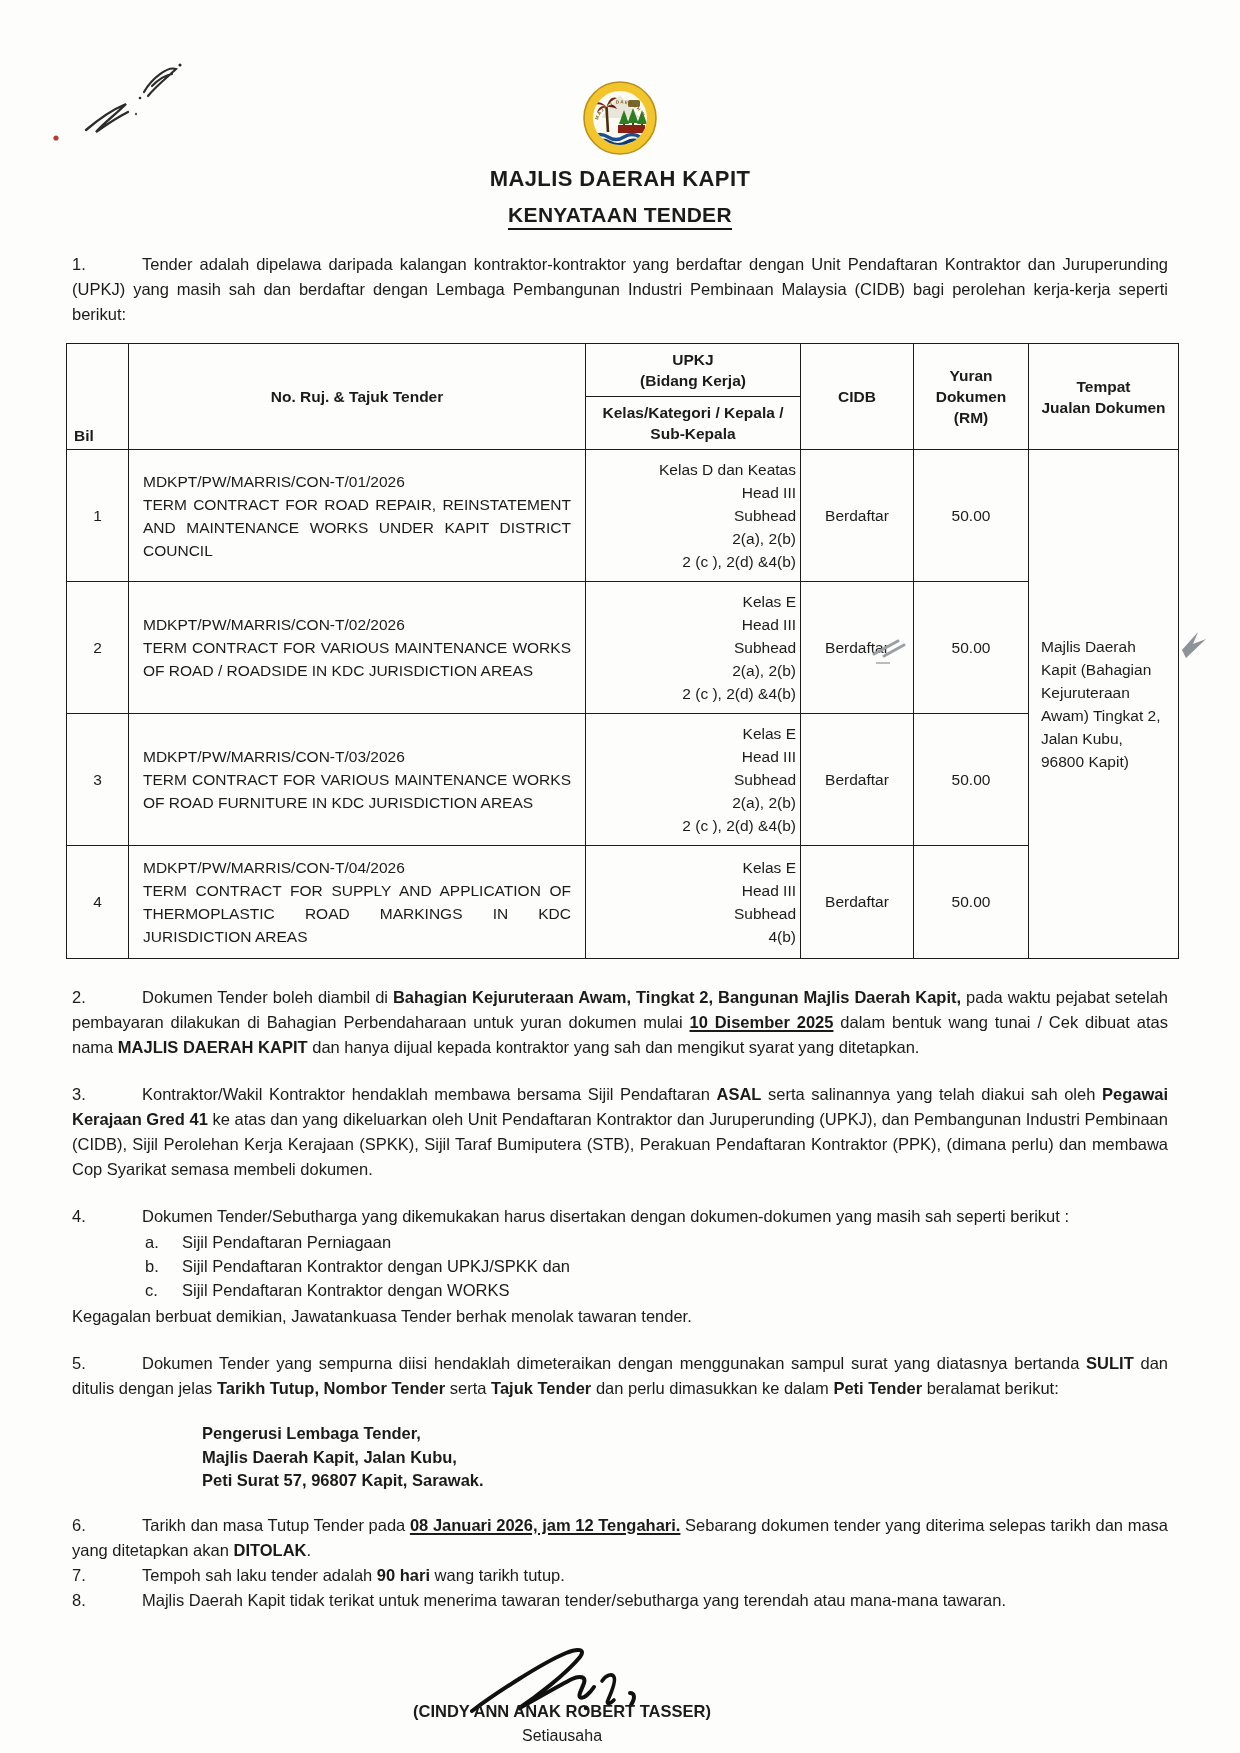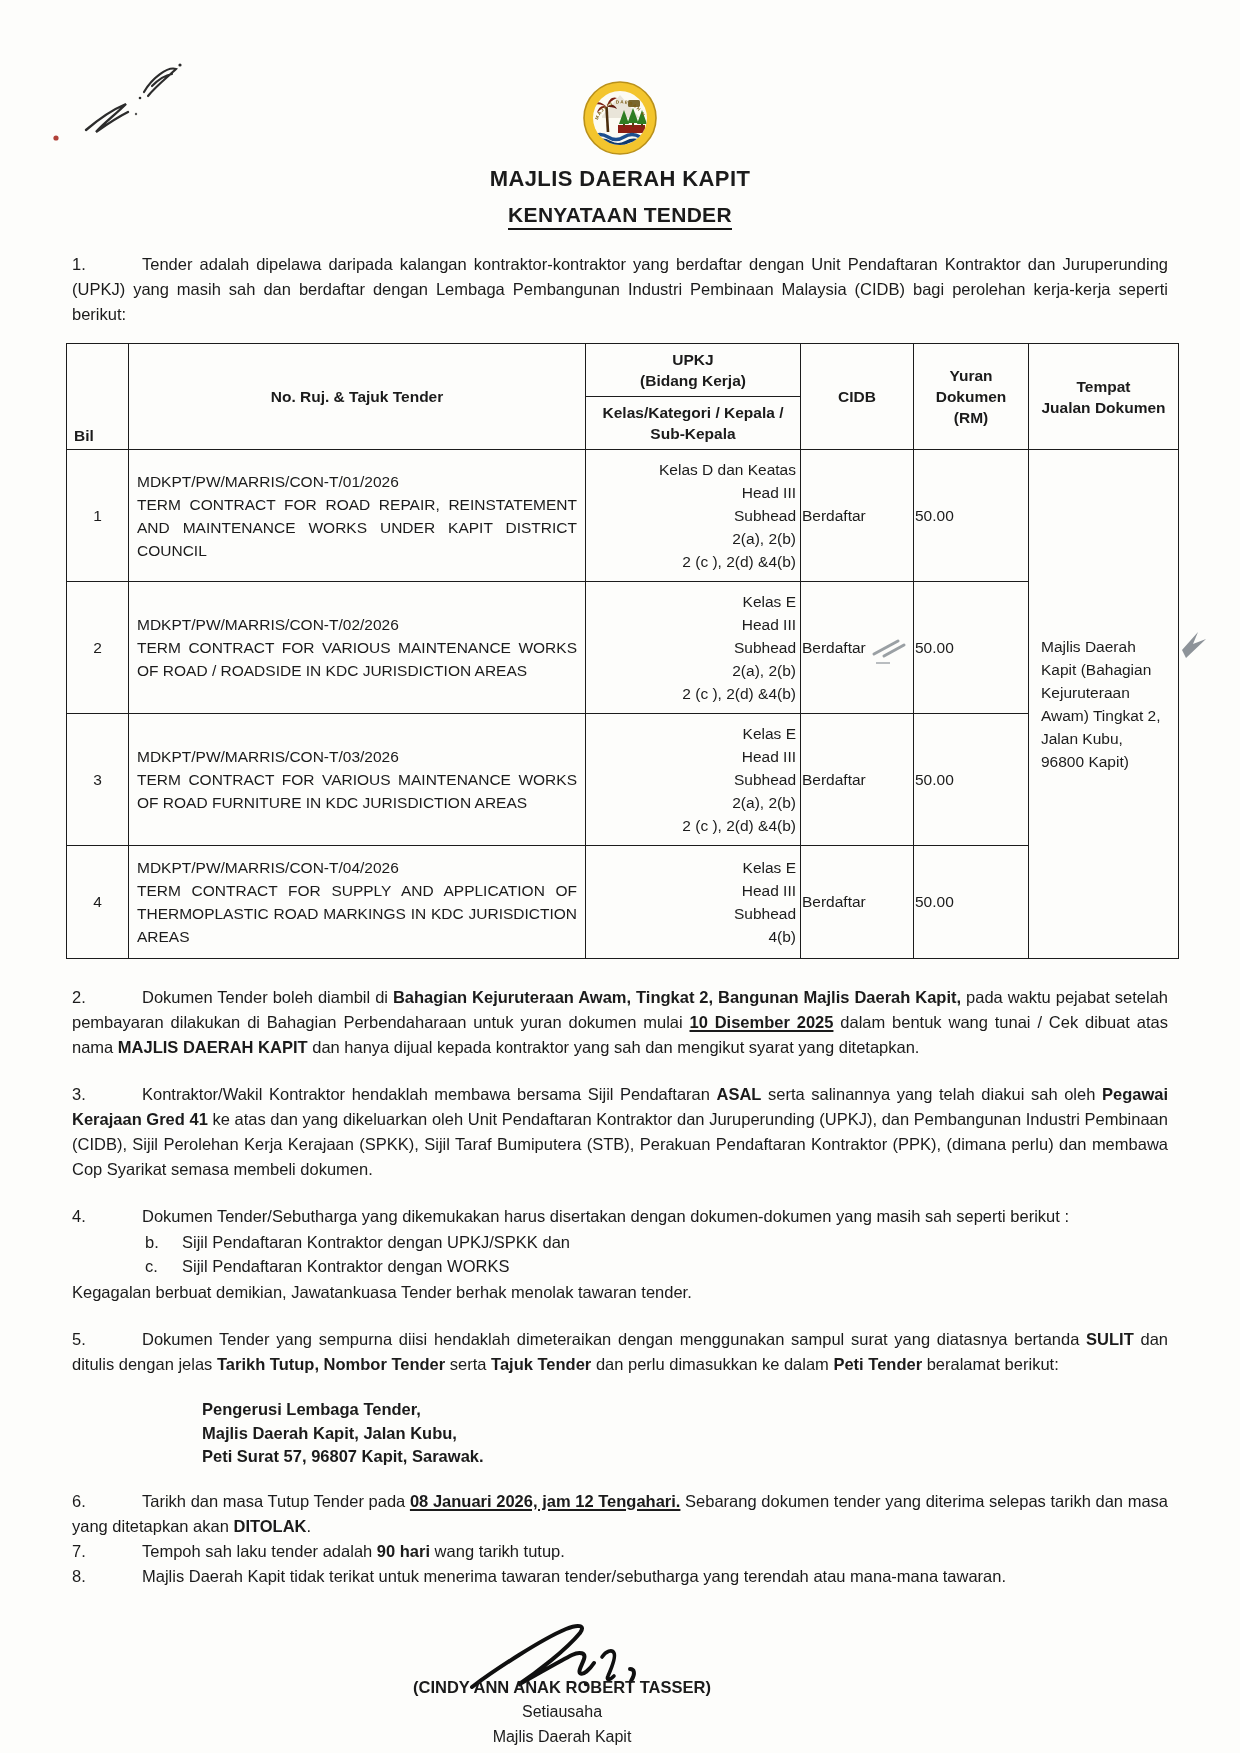--- a/index.html
+++ b/index.html
@@ -30,26 +30,26 @@
 
   
   table.tender { margin-top:16px; margin-left:-6px; width:1112px; border-collapse:collapse;
                  font-size:15.5px; table-layout:fixed; }
   table.tender th, table.tender td { border:1.6px solid #1c1c1c; }
   thead th { font-weight:700; text-align:center; vertical-align:middle; padding:5px 3px; line-height:21px; }
   th.h-bil { vertical-align:bottom; text-align:left; padding:0 0 3px 7px; }
   th.h-upkj div { line-height:21px; }
   td { vertical-align:middle; }
   td.c-bil { text-align:center; }
-  td.c-ref { padding:10px 8px;margin-top:48px; }
+  td.c-ref { padding:10px 14px;margin-top:48px; }
   .refno { line-height:23px; }
   .rtitle { line-height:23px; text-align:justify; }
   td.c-upkj { text-align:right; padding:8px 4px; }
   td.c-upkj div { line-height:23px; }
-  td.c-cidb, td.c-fee { text-align:left; }
+  td.c-cidb, td.c-fee { text-align:center; }
   td.c-place { line-height:23px; padding:6px 12px; }
 
   
   .list { margin-left:73px; margin-top:1px; font-size:16.5px; }
   .list-row { line-height:24px; }
   .letter { display:inline-block; width:37px; }
   .after-list { font-size:16.5px; line-height:25px; margin-top:2px; }
 
   
   .address { margin-left:130px; margin-top:21px; font-weight:700; font-size:16.5px; line-height:23.5px; }
@@ -230,20 +230,21 @@
         </tr>
       </tbody>
     </table>
 
     <div class="para" style="margin-top:26px;"><span class="pnum">2.</span><span><span>Dokumen Tender boleh diambil di </span><span class="b">Bahagian Kejuruteraan Awam, Tingkat 2, Bangunan Majlis Daerah Kapit,</span><span> pada waktu pejabat setelah pembayaran dilakukan di Bahagian Perbendaharaan untuk yuran dokumen mulai </span><span class="b u">10 Disember 2025</span><span> dalam bentuk wang tunai / Cek dibuat atas nama </span><span class="b">MAJLIS DAERAH KAPIT</span><span> dan hanya dijual kepada kontraktor yang sah dan mengikut syarat yang ditetapkan.</span></span></div>
 
     <div class="para"><span class="pnum">3.</span><span><span>Kontraktor/Wakil Kontraktor hendaklah membawa bersama Sijil Pendaftaran </span><span class="b">ASAL</span><span> serta salinannya yang telah diakui sah oleh </span><span class="b">Pegawai Kerajaan Gred 41</span><span> ke atas dan yang dikeluarkan oleh Unit Pendaftaran Kontraktor dan Juruperunding (UPKJ), dan Pembangunan Industri Pembinaan (CIDB), Sijil Perolehan Kerja Kerajaan (SPKK), Sijil Taraf Bumiputera (STB), Perakuan Pendaftaran Kontraktor (PPK), (dimana perlu) dan membawa Cop Syarikat semasa membeli dokumen.</span></span></div>
 
     <div class="para"><span class="pnum">4.</span><span><span>Dokumen Tender/Sebutharga yang dikemukakan harus disertakan dengan dokumen-dokumen yang masih sah seperti berikut :</span></span></div>
     <div class="list">
+      <div class="list-row"><span class="letter">a.</span><span>Sijil Pendaftaran Perniagaan</span></div>
       <div class="list-row"><span class="letter">b.</span><span>Sijil Pendaftaran Kontraktor dengan UPKJ/SPKK dan</span></div>
       <div class="list-row"><span class="letter">c.</span><span>Sijil Pendaftaran Kontraktor dengan WORKS</span></div>
     </div>
     <div class="after-list">Kegagalan berbuat demikian, Jawatankuasa Tender berhak menolak tawaran tender.</div>
 
     <div class="para"><span class="pnum">5.</span><span><span>Dokumen Tender yang sempurna diisi hendaklah dimeteraikan dengan menggunakan sampul surat yang diatasnya bertanda </span><span class="b">SULIT</span><span> dan ditulis dengan jelas </span><span class="b">Tarikh Tutup, Nombor Tender</span><span> serta </span><span class="b">Tajuk Tender</span><span> dan perlu dimasukkan ke dalam </span><span class="b">Peti Tender</span><span> beralamat berikut:</span></span></div>
 
     <div class="address">
       <div>Pengerusi Lembaga Tender,</div>
       <div>Majlis Daerah Kapit, Jalan Kubu,</div>

